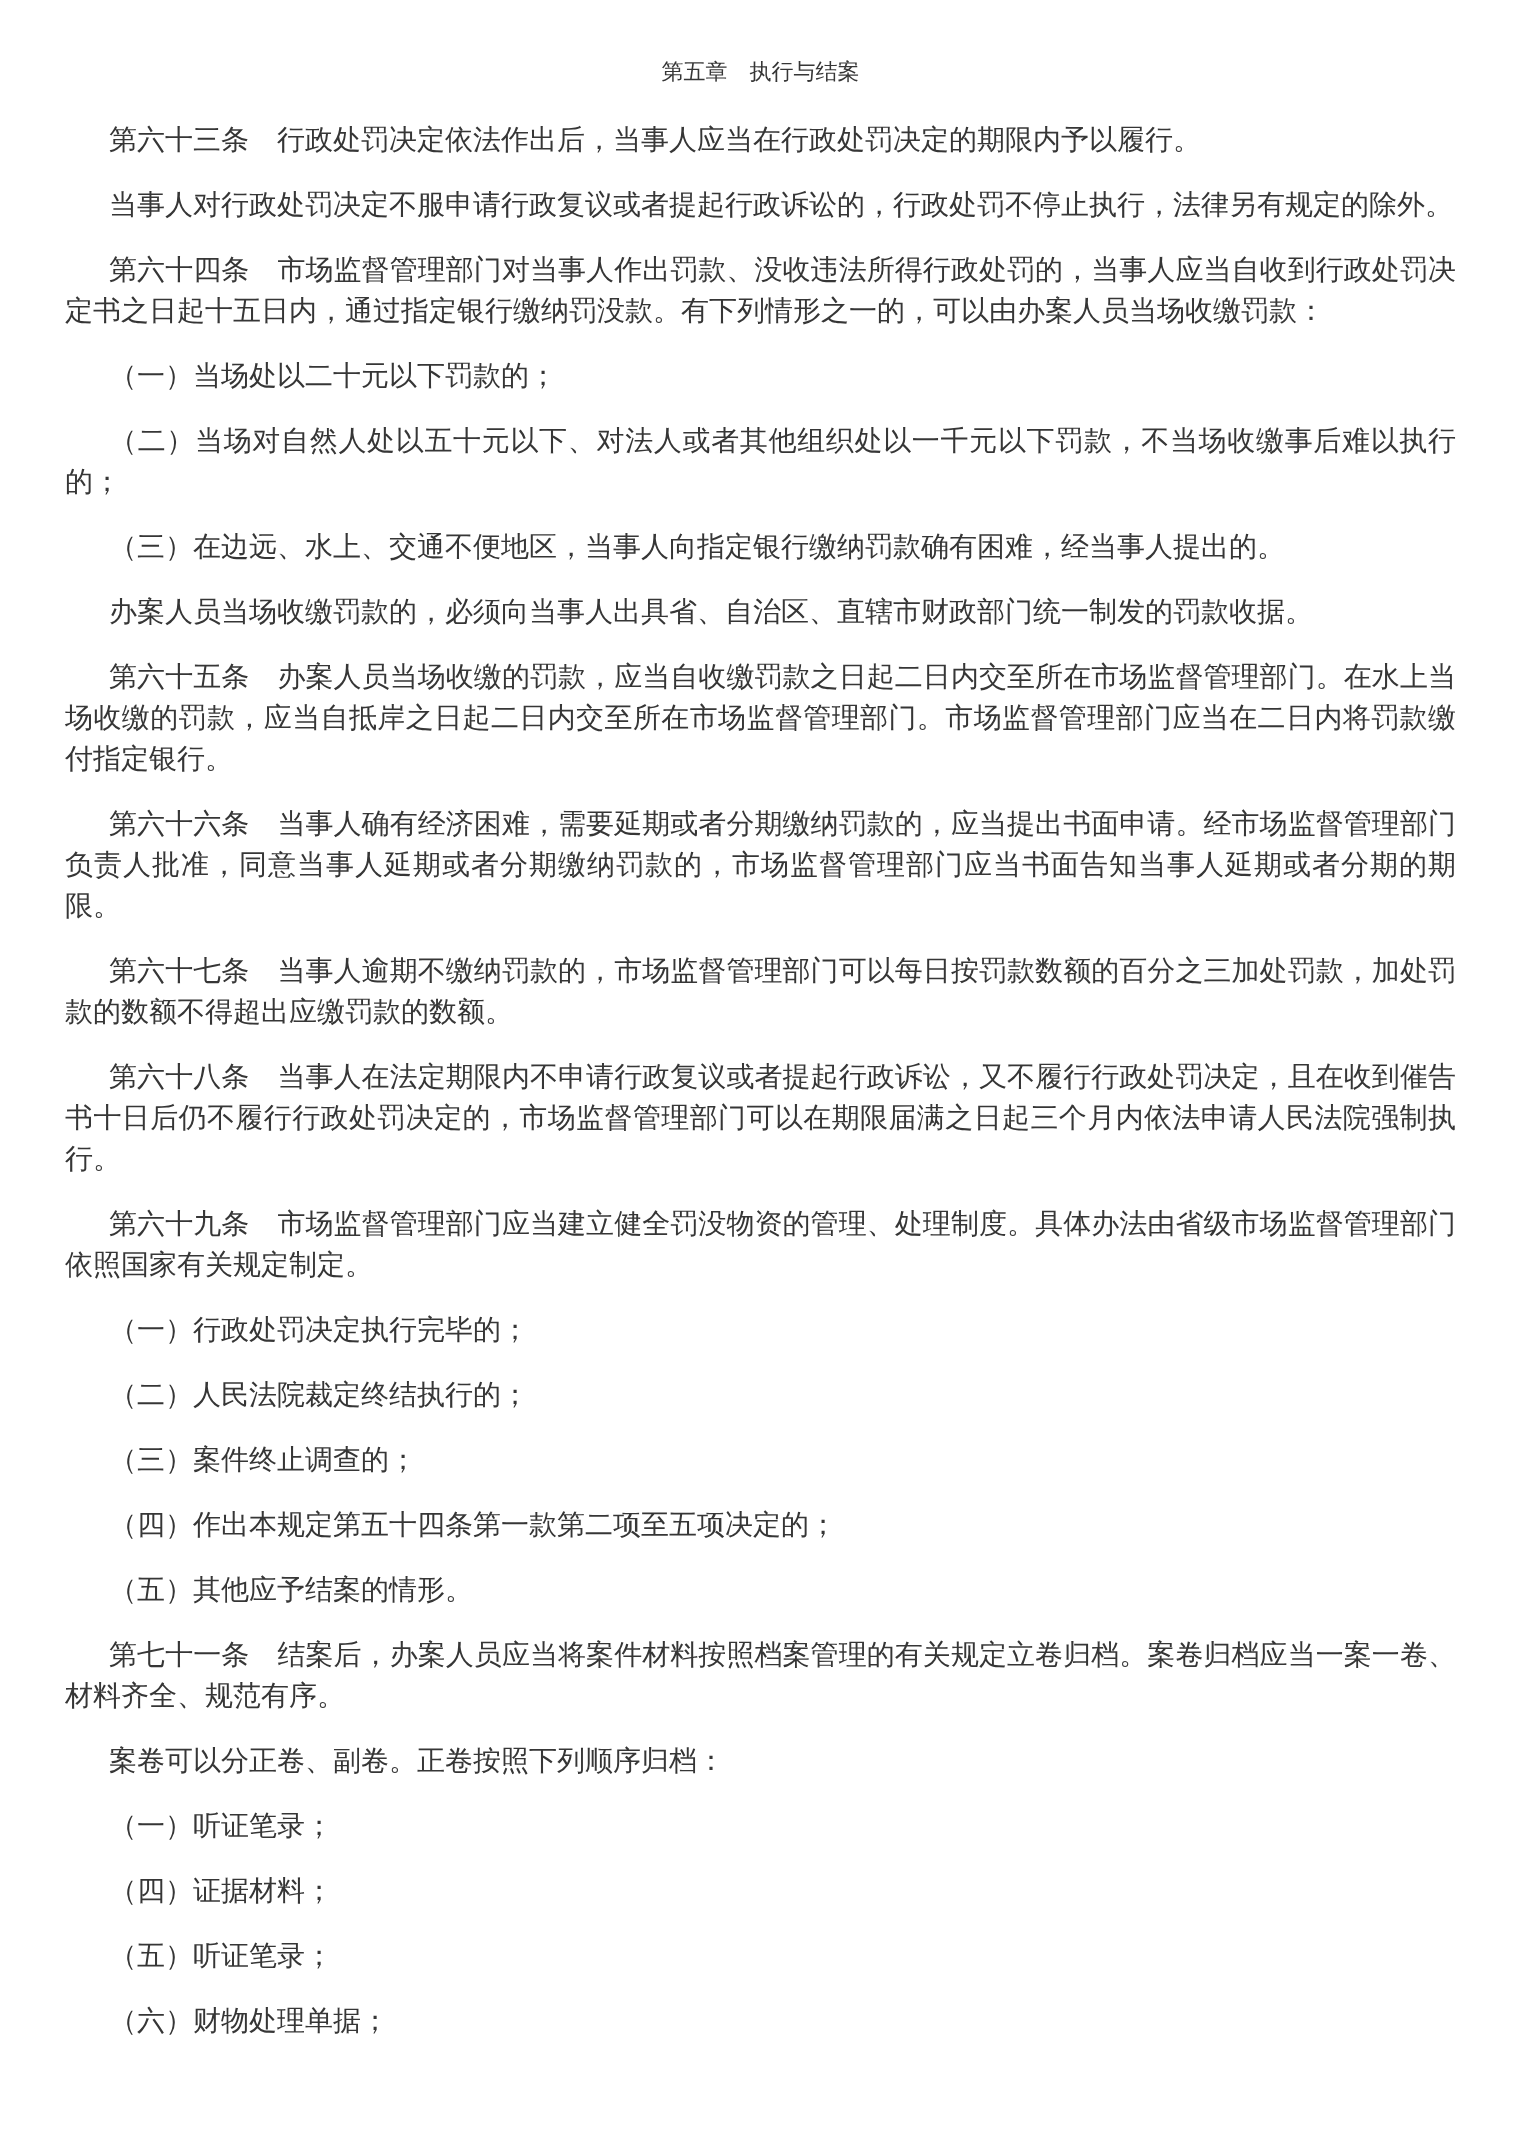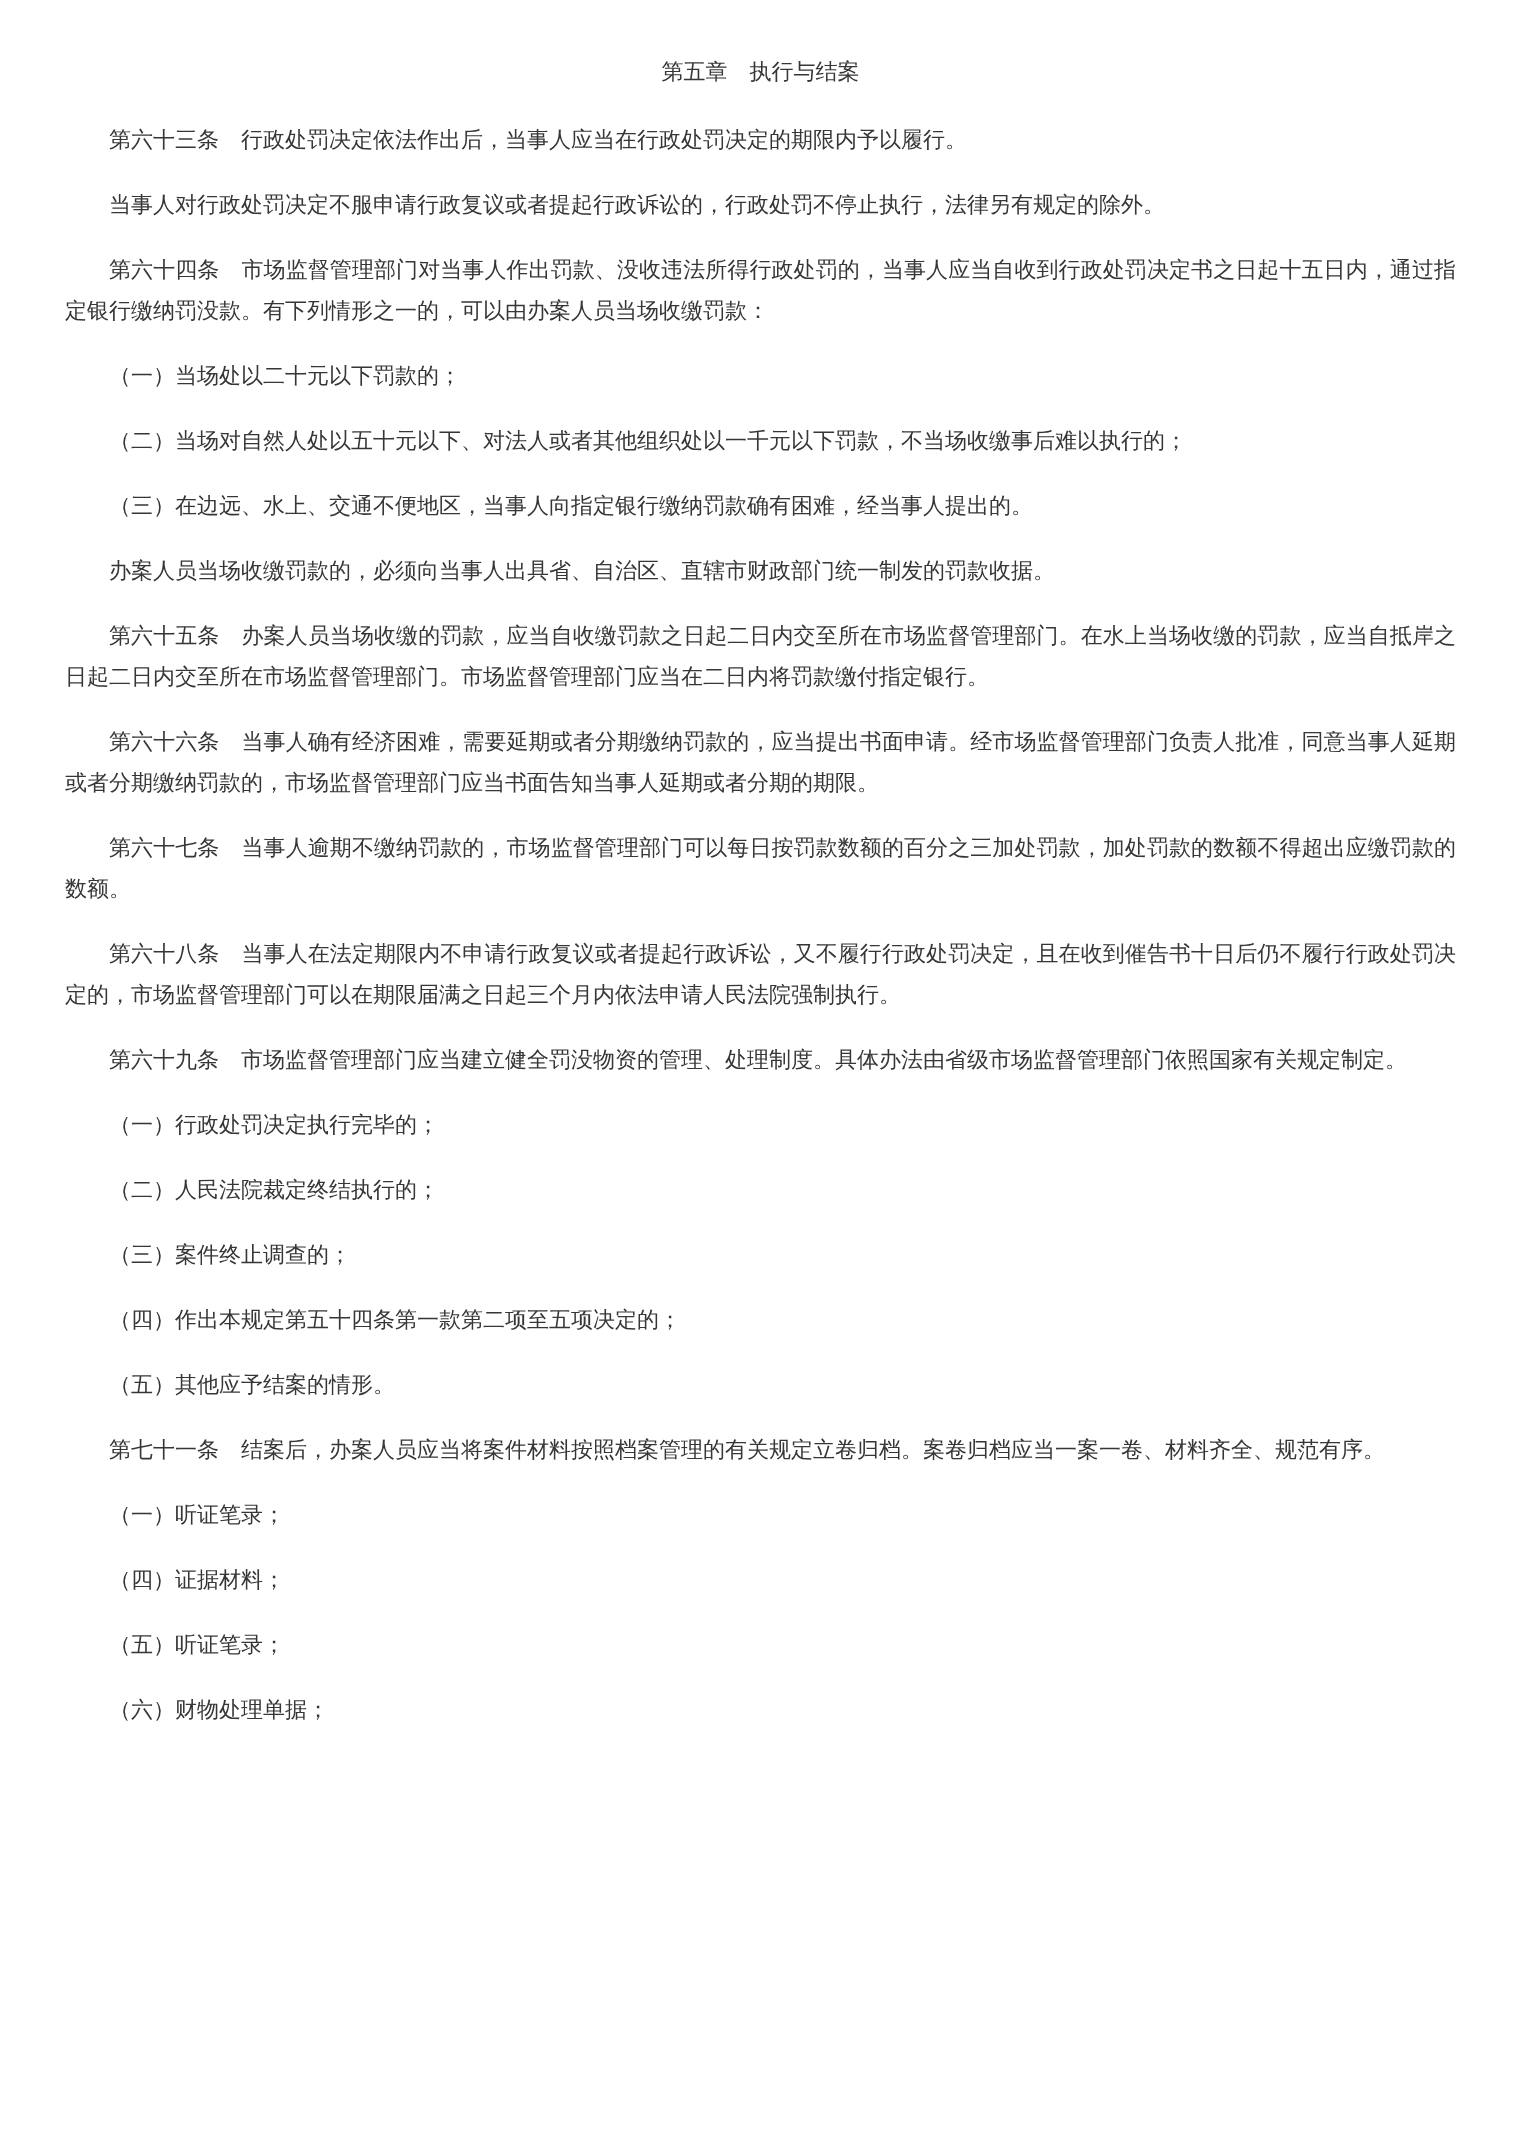--- a/index.html
+++ b/index.html
@@ -23,21 +23,21 @@
   }
   .chapter-title {
     font-size: 22px;
     line-height: 41px;
     text-align: center;
     margin: 0 0 27px 0;
     font-weight: normal;
     white-space: pre;
   }
   .para {
-    font-size: 22px;
+    font-size: 28px;
     line-height: 41px;
     margin: 0 0 24px 0;
     text-indent: 44px;
     text-align: justify;
     word-break: break-all;
   }
 </style>
 </head>
 <body>
 
@@ -55,17 +55,18 @@
   <p class="para">第六十六条　当事人确有经济困难，需要延期或者分期缴纳罚款的，应当提出书面申请。经市场监督管理部门负责人批准，同意当事人延期或者分期缴纳罚款的，市场监督管理部门应当书面告知当事人延期或者分期的期限。</p>
   <p class="para">第六十七条　当事人逾期不缴纳罚款的，市场监督管理部门可以每日按罚款数额的百分之三加处罚款，加处罚款的数额不得超出应缴罚款的数额。</p>
   <p class="para">第六十八条　当事人在法定期限内不申请行政复议或者提起行政诉讼，又不履行行政处罚决定，且在收到催告书十日后仍不履行行政处罚决定的，市场监督管理部门可以在期限届满之日起三个月内依法申请人民法院强制执行。</p>
   <p class="para">第六十九条　市场监督管理部门应当建立健全罚没物资的管理、处理制度。具体办法由省级市场监督管理部门依照国家有关规定制定。</p>
   <p class="para">（一）行政处罚决定执行完毕的；</p>
   <p class="para">（二）人民法院裁定终结执行的；</p>
   <p class="para">（三）案件终止调查的；</p>
   <p class="para">（四）作出本规定第五十四条第一款第二项至五项决定的；</p>
   <p class="para">（五）其他应予结案的情形。</p>
   <p class="para">第七十一条　结案后，办案人员应当将案件材料按照档案管理的有关规定立卷归档。案卷归档应当一案一卷、材料齐全、规范有序。</p>
+  <p class="para">案卷可以分正卷、副卷。正卷按照下列顺序归档：</p>
   <p class="para">（一）听证笔录；</p>
   <p class="para">（四）证据材料；</p>
   <p class="para">（五）听证笔录；</p>
   <p class="para">（六）财物处理单据；</p>
 </div>
 
 </body></html>

